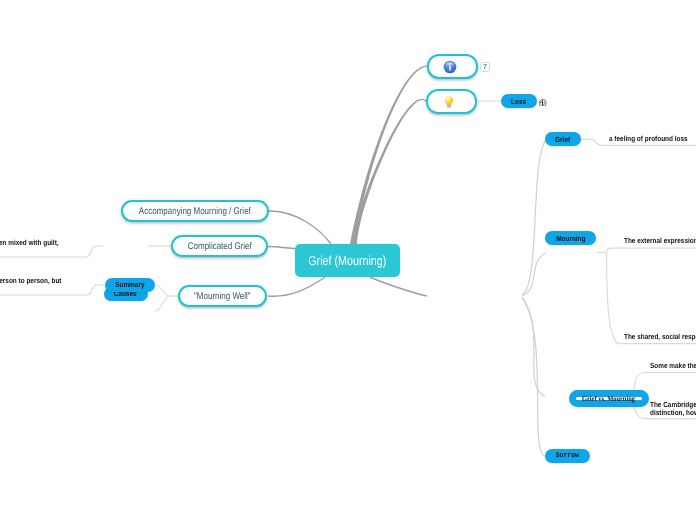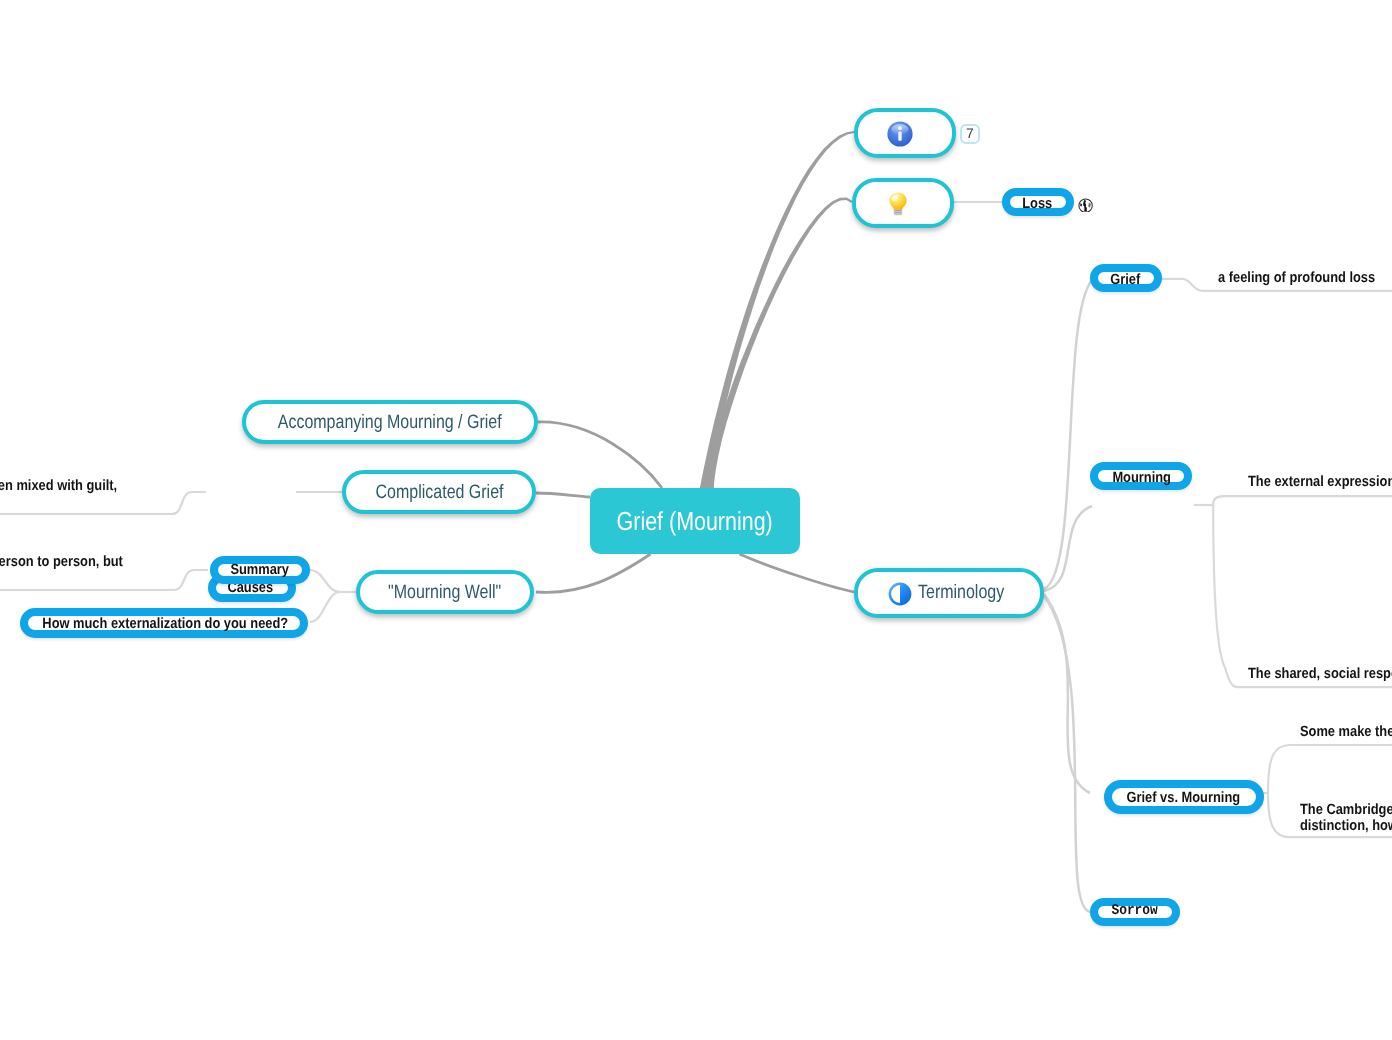--- a/index.html
+++ b/index.html
@@ -13,21 +13,21 @@
         white-space:nowrap;}
   .lbl{display:inline-block;transform:scaleX(0.825);transform-origin:center center;}
 
   .root{left:295px;top:244px;width:105px;height:33px;background:#2cc7d4;
         border-radius:5px;justify-content:center;color:#fff;font-size:13px;}
 
   .cyan{background:#fff;border:2px solid #1ec4d3;border-radius:12px;
         color:#2d5a68;font-size:9.7px;justify-content:center;
         box-shadow:0 1.5px 2.5px rgba(0,0,0,0.25);}
 
-  .plain{background:#fff;border:4px solid #0ea5e9;border-radius:11px;
+  .plain{background:#fff;border:7px solid #0ea5e9;border-radius:11px;
          color:#141414;font-size:7.4px;font-weight:bold;justify-content:center;
          box-shadow:0 1px 1.5px rgba(0,0,0,0.10);}
 
   .note{position:absolute;color:#141414;font-size:7.4px;font-weight:bold;
         white-space:nowrap;line-height:7.6px;}
   .plain .lbl{transform:scaleX(0.87);}
   .note .lbl{transform:scaleX(0.87);transform-origin:left center;}
   .note.r .lbl{transform-origin:right center;}
 
   .badge{position:absolute;box-sizing:border-box;border:1.2px solid #b9e7ee;
@@ -99,23 +99,20 @@
 </div>
 
 <div class="node plain" style="left:103.5px;top:238.6px;width:44px;height:14.5px;margin-top:48px;">
   <span class="lbl">Causes</span>
 </div>
 
 <div class="node plain" style="left:104.5px;top:277.5px;width:50px;height:14.5px;">
   <span class="lbl">Summary</span>
 </div>
 
-<div class="node plain" style="left:10.2px;top:304.3px;width:144px;height:14.5px;">
-  <span class="lbl">How much externalization do you need?</span>
-</div>
 
 <div class="note r" style="left:-240px;top:239px;width:299px;text-align:right;">
   <span class="lbl">en mixed with guilt,</span>
 </div>
 
 <div class="note r" style="left:-240px;top:277px;width:301px;text-align:right;">
   <span class="lbl">erson to person, but</span>
 </div>
 
 <div class="node cyan" style="left:427px;top:54px;width:51px;height:25px;justify-content:center;padding-right:5px;">
@@ -171,46 +168,30 @@
   <svg width="7.6" height="7.6" viewBox="0 0 16 16">
     <circle cx="8" cy="8" r="7.6" fill="#ffffff"></circle>
     <path d="M8 0.4a7.6 7.6 0 100 15.2A7.6 7.6 0 008 0.4zm0 1.1a6.5 6.5 0 016.5 6.5A6.5 6.5 0 018 14.5 6.5 6.5 0 011.5 8 6.5 6.5 0 018 1.5z" fill="#2a2a2a"></path>
     <path d="M6.6 2.1 L8.6 3.0 L7.6 5.2 L8.6 7.0 L8.2 9.0 L9.3 10.6 L9.3 14.3 L7.0 14.2 L6.2 11.6 L6.8 9.4 L5.6 8.0 L5.4 5.6 Z" fill="#111"></path>
     <path d="M2.6 5.6 L4.2 6.4 L3.8 9.0 L2.3 8.4 Z" fill="#111"></path>
     <path d="M11.6 4.6 L13.6 6.4 L12.6 10.4 L10.8 9.0 Z" fill="#6a6a6a"></path>
     <path d="M4.4 10.2 L7.0 10.6 L6.6 12.4 L4.2 11.8 Z" fill="#e8e8e8"></path>
   </svg>
 </span>
 
-<div class="node cyan" style="left:427px;top:284px;width:95px;height:25px;justify-content:flex-start;padding-left:15px;">
-  <span class="ico">
-    <svg width="12" height="12" viewBox="0 0 24 24">
-      <defs>
-            <linearGradient id="cg" x1="0.05" y1="0.05" x2="0.95" y2="0.95">
-        <stop offset="0" stop-color="#64b5fb"></stop>
-              <stop offset="0.45" stop-color="#2490f5"></stop>
-        <stop offset="1" stop-color="#0a62d8"></stop>
-            </linearGradient>
-          </defs>
-      <circle cx="12" cy="12" r="11.4" fill="url(#cg)"></circle>
-      <path d="M12 3.1 A8.9 8.9 0 0 0 12 20.9 Z" fill="#ffffff"></path>
-    </svg>
-  </span>
-  <span class="lbl" style="margin-left:3px;transform-origin:left center">Terminology</span>
-</div>
 
 <div class="node plain" style="left:545.4px;top:132.2px;width:35.2px;height:13.8px;text-align:right;">
   <span class="lbl">Grief</span>
 </div>
 
 <div class="node plain" style="left:545.1px;top:231px;width:50.6px;height:14.2px;">
   <span class="lbl">Mourning</span>
 </div>
 
-<div class="node plain" style="left:552px;top:390.4px;width:79.5px;height:17px;">
+<div class="node plain" style="left:569px;top:390.4px;width:79.5px;height:17px;font-family:Liberation Serif, serif;">
   <span class="lbl">Grief vs. Mourning</span>
 </div>
 
 <div class="node plain" style="left:544.8px;top:449.3px;width:44.8px;height:14.2px;font-family:Liberation Mono, monospace;">
   <span class="lbl">Sorrow</span>
 </div>
 
 <div class="note" style="left:609px;top:135px;">
   <span class="lbl">a feeling of profound loss</span>
 </div>

